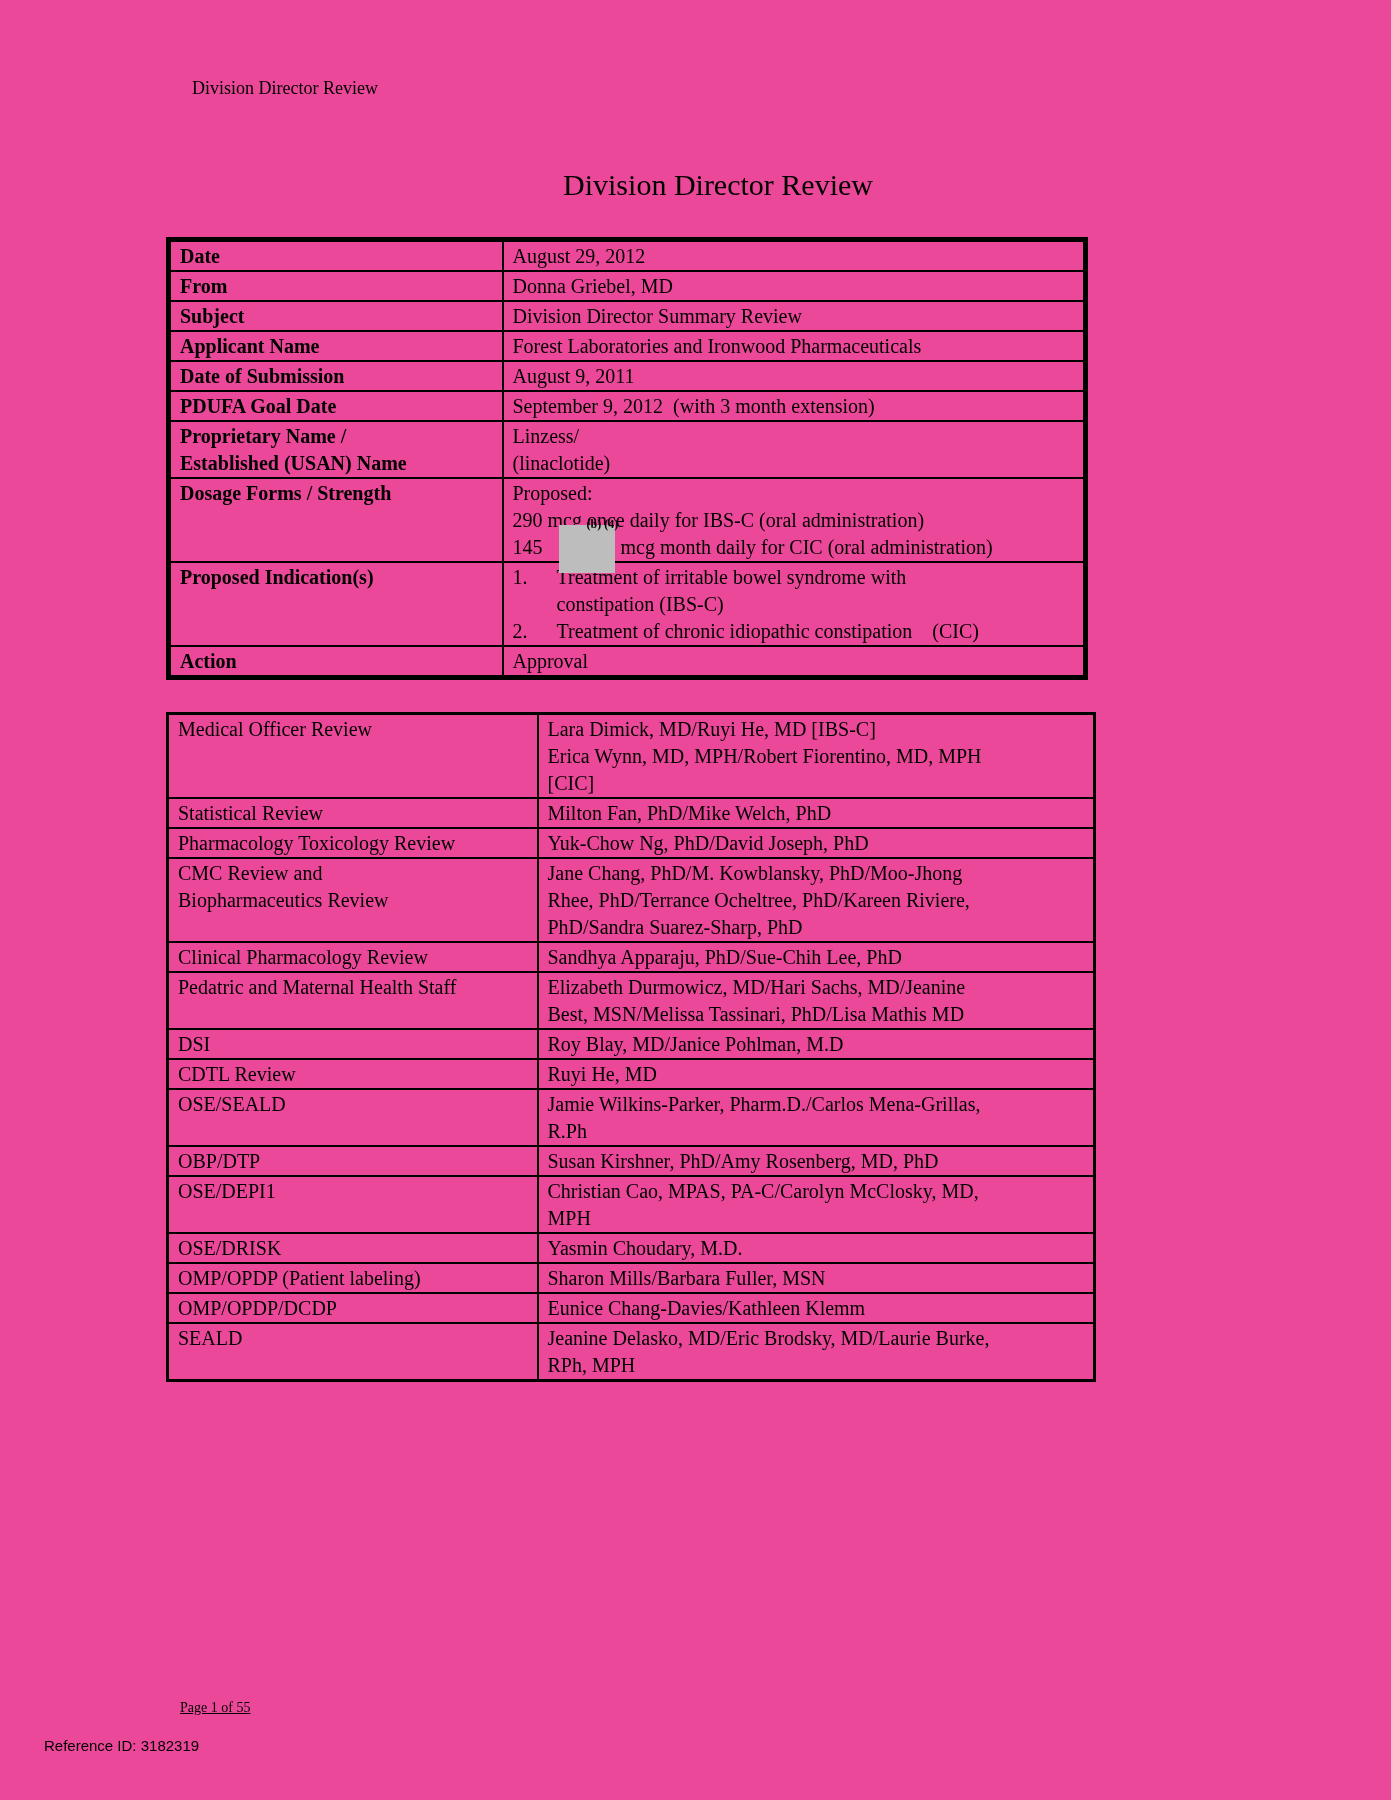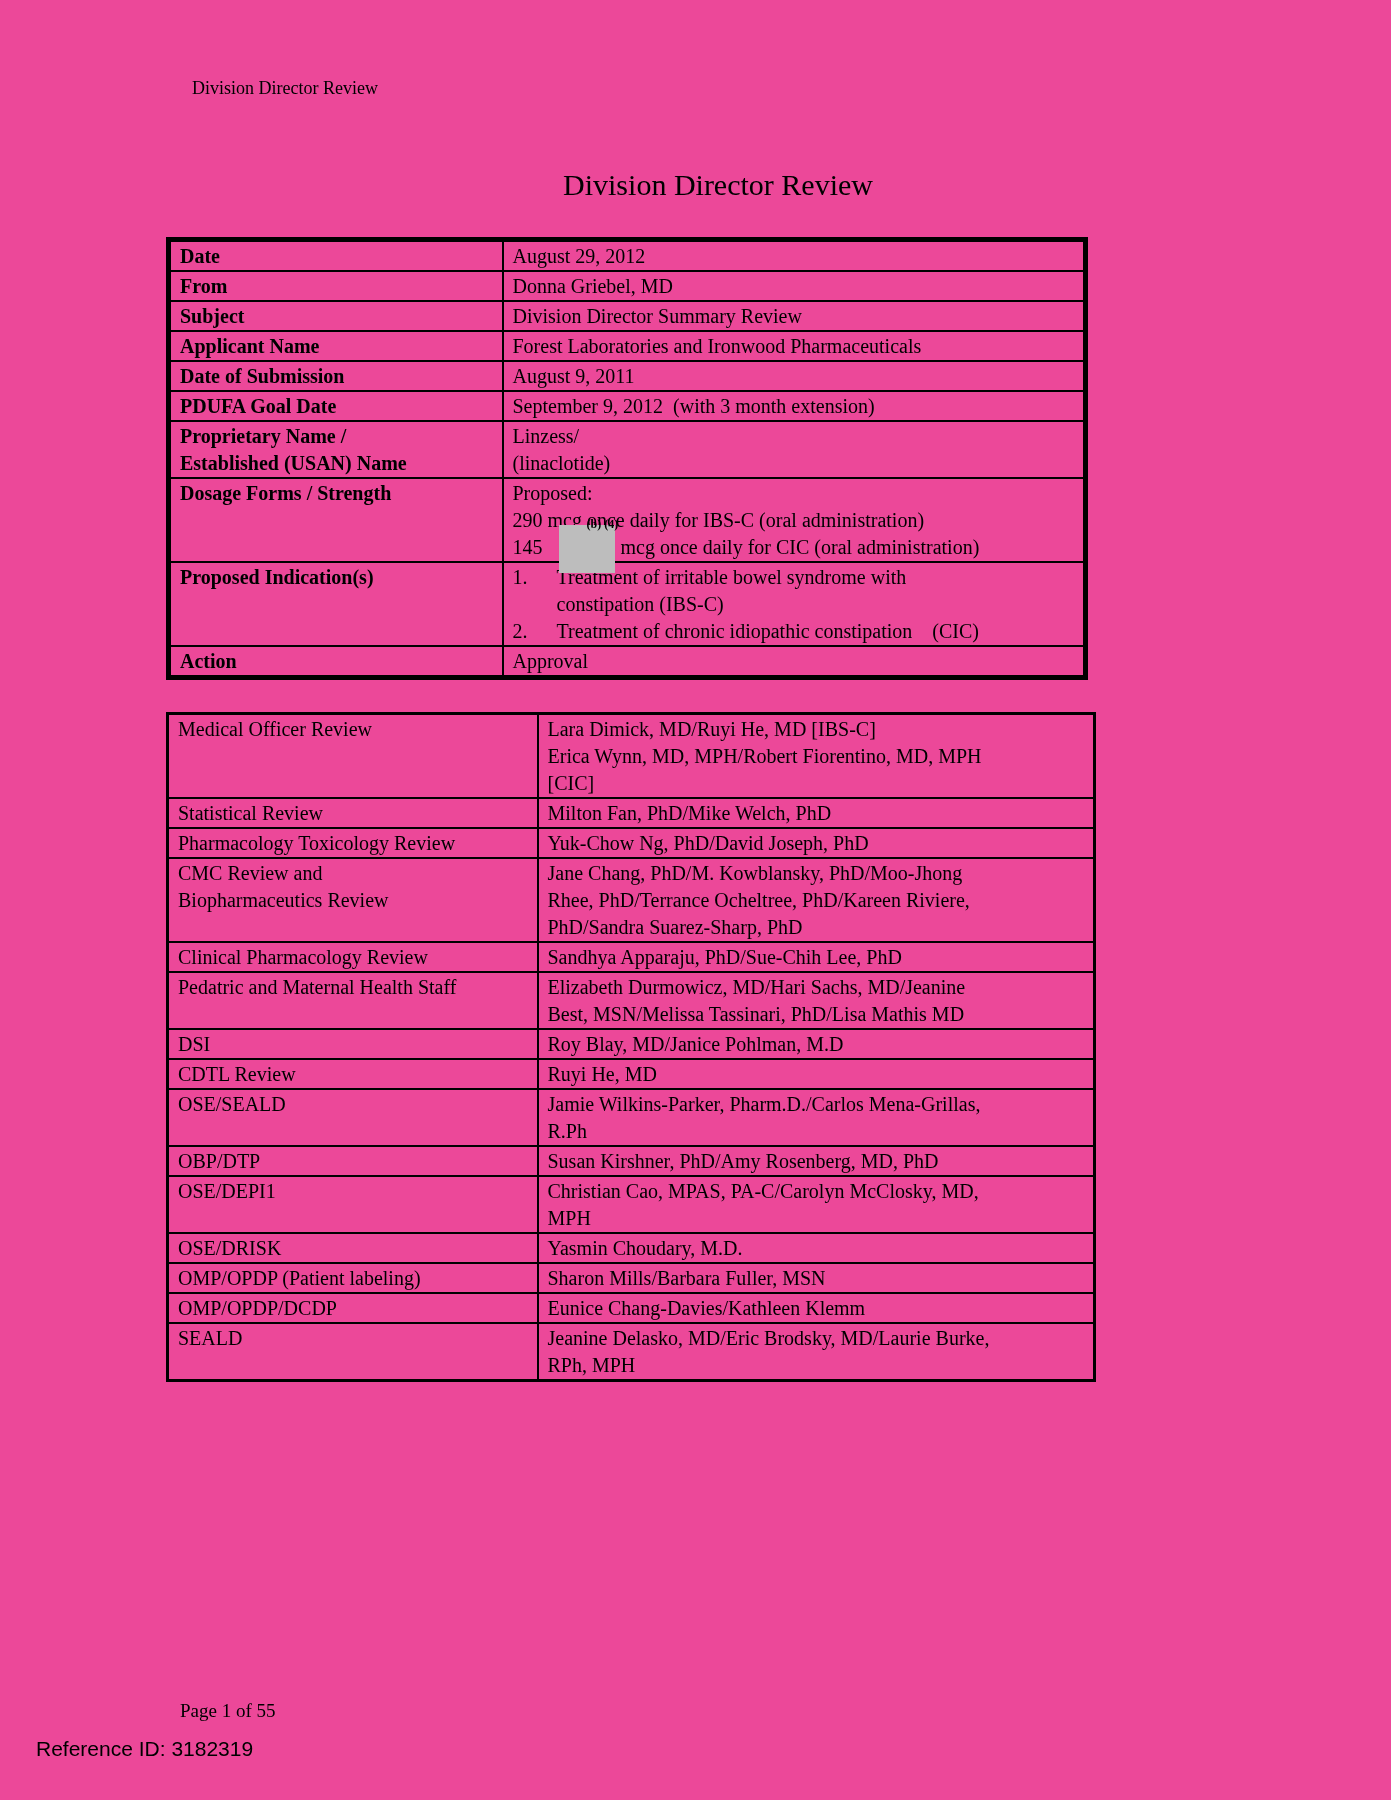--- a/index.html
+++ b/index.html
@@ -100,27 +100,28 @@
     line-height: 12px;
     font-weight: bold;
     z-index: 4;
     white-space: nowrap;
   }
 
   .page-num {
     position: absolute;
     left: 180px;
     top: 1700px;
-    font-size: 19px;
+    font-size: 14px;
+    text-decoration: underline;
   }
   .ref-id {
     position: absolute;
-    left: 36px;
+    left: 44px;
     top: 1737px;
-    font-size: 21px;
+    font-size: 15px;
     font-family: "Liberation Sans", "DejaVu Sans", sans-serif;
   }
 </style>
 </head>
 <body>
 
 <div class="page">
 
   <div class="doc-header" data-bind="header.running_title">Division Director Review</div>
 
@@ -160,21 +161,21 @@
         <th data-bind="summary_table.rows.7.label">Proprietary Name /
 Established (USAN) Name</th>
         <td data-bind="summary_table.rows.7.value">Linzess/
 (linaclotide)</td>
       </tr>
       <tr class="tall81">
         <th data-bind="summary_table.rows.8.label">Dosage Forms / Strength</th>
         <td>
           <div data-bind="summary_table.rows.8.value_intro">Proposed:</div>
           <div data-bind="summary_table.rows.8.line_ibs">290 mcg once daily for IBS-C (oral administration)</div>
-          <div class="redline"><span data-bind="summary_table.rows.8.redacted.prefix">145</span><span class="gap"></span><span data-bind="summary_table.rows.8.redacted.suffix">mcg once daily for CIC (oral administration)</span><span class="redact"></span><span class="b4" data-bind="summary_table.rows.8.redacted.code">(b) (4)</span></div>
+          <div class="redline"><span data-bind="summary_table.rows.8.redacted.prefix">145</span><span class="gap"></span><span data-bind="summary_table.rows.8.redacted.suffix">mcg month daily for CIC (oral administration)</span><span class="redact"></span><span class="b4" data-bind="summary_table.rows.8.redacted.code">(b) (4)</span></div>
         </td>
       </tr>
       <tr class="tall80">
         <th data-bind="summary_table.rows.9.label">Proposed Indication(s)</th>
         <td>
           <div class="oli">
               <span class="num" data-bind="summary_table.rows.9.items.0.num">1.</span>
               <span class="itext" data-bind="summary_table.rows.9.items.0.text">Treatment of irritable bowel syndrome with
 constipation (IBS-C)</span>
             </div>

